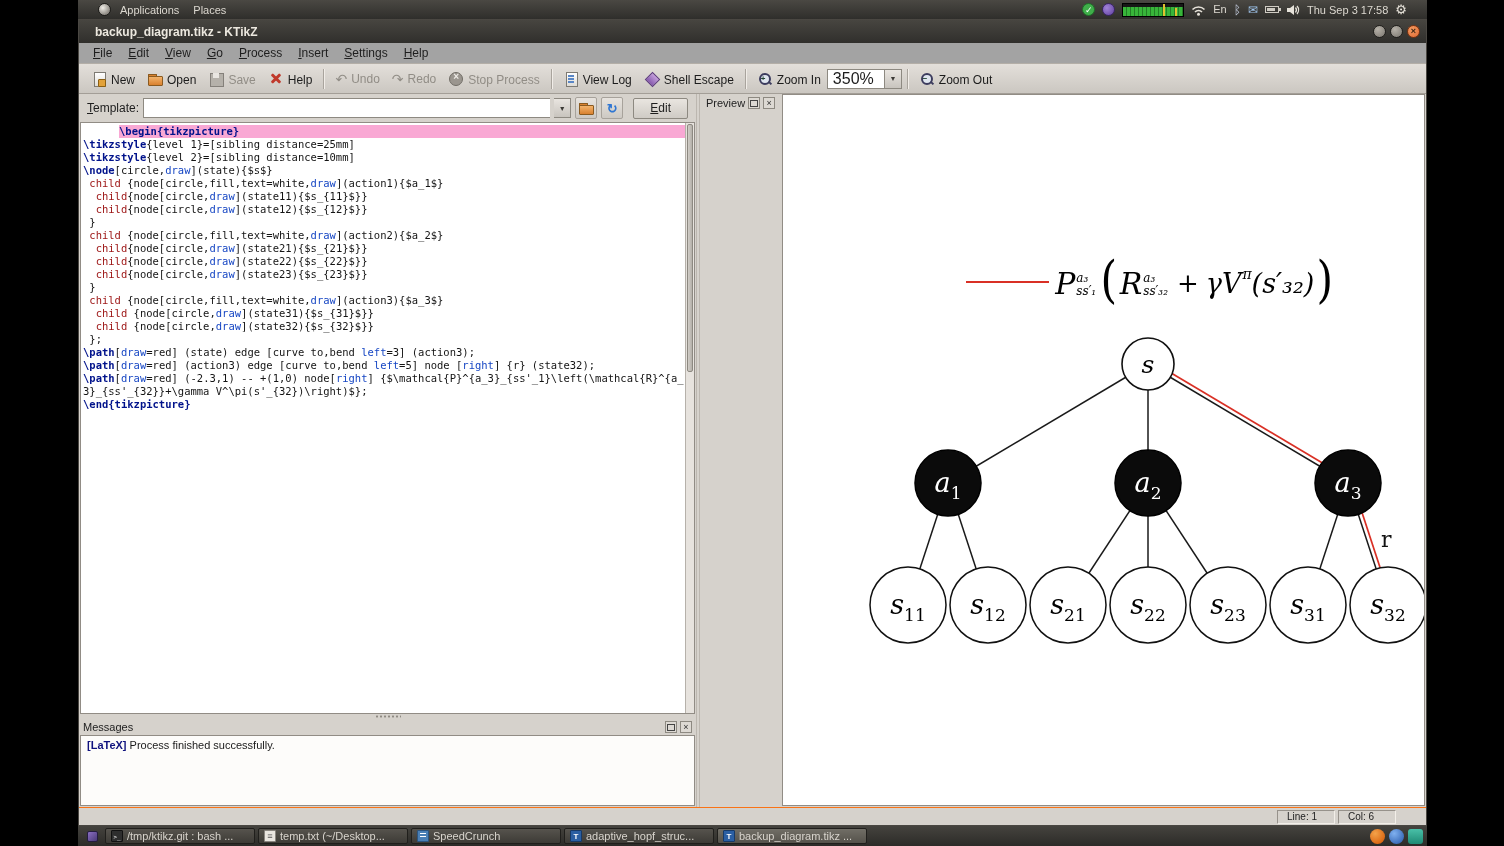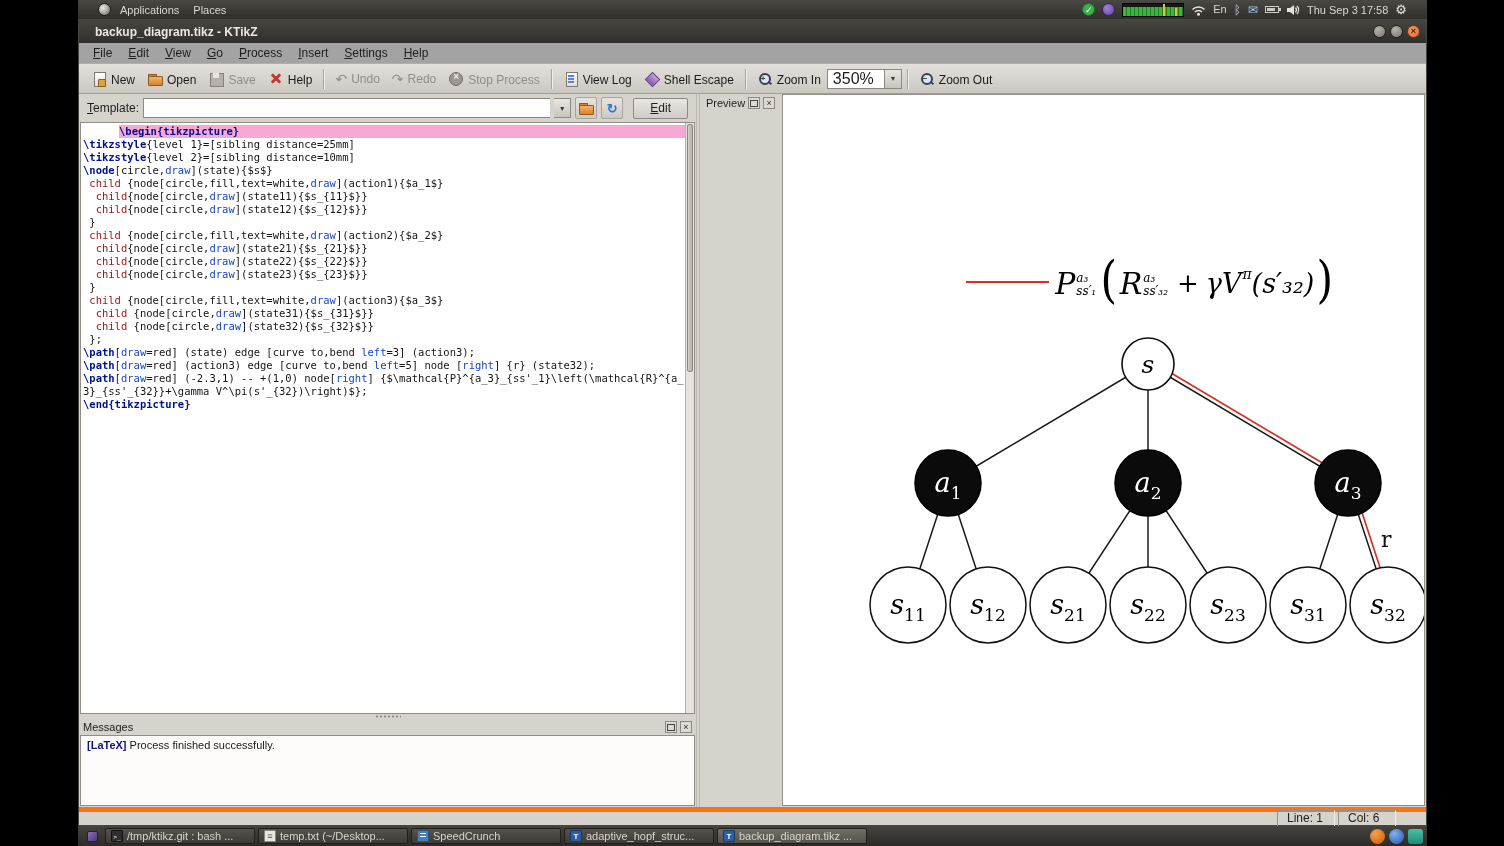--- a/index.html
+++ b/index.html
@@ -153,23 +153,23 @@
   .f-plus { font-size:26px; font-style:normal; margin:0 7px; }
   .sup-solo { font-size:14px; display:inline-block; transform:translateY(-9px); margin-left:1px; }
 
   
   .tree { position:absolute; left:0; top:0; }
   .tree text { font-family:"DejaVu Serif", serif; }
   .tree .m { font-style:italic; font-size:27px; }
   .tree .s { font-size:17px; }
   .tree .m-root { font-style:italic; font-size:25px; }
 
-  .statusbar { height:18px; flex:none; background:#d6d2cc; border-top:5px solid #f97316;
+  .statusbar { height:18px; flex:none; background:#d6d2cc; border-top:1px solid #f97316;
                display:flex; align-items:center; justify-content:flex-end; gap:3px;
-               padding-right:30px; font-size:12px; color:#222; }
+               padding-right:30px; font-size:10px; color:#222; }
   .status-cell { border:1px solid; border-color:#97928b #f3efe9 #f3efe9 #97928b; padding:0 9px 1px; min-width:58px; }
 
   
   .taskbar { height:20px; flex:none; background:linear-gradient(#45433e,#2c2b28); display:flex;
              align-items:center; gap:3px; padding:0 4px; color:#d8d4cd; font-size:11px; }
   .tb-launcher { width:20px; height:16px; display:flex; align-items:center; justify-content:center; }
   .tb-launcher .dot { width:11px; height:11px; border-radius:2px;
                       background:linear-gradient(135deg,#8a6ec2,#4a3a78); border:1px solid #241c40; }
   .task-btn { width:150px; height:16px; display:flex; align-items:center; gap:4px; padding:0 5px;
               border:1px solid #201f1c; border-radius:2px; background:linear-gradient(#56534d,#3d3b36);

